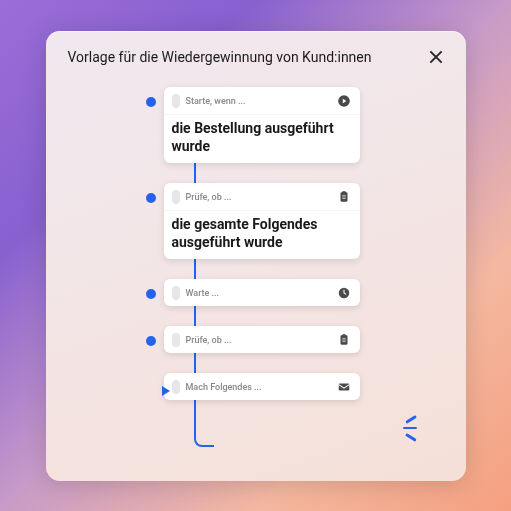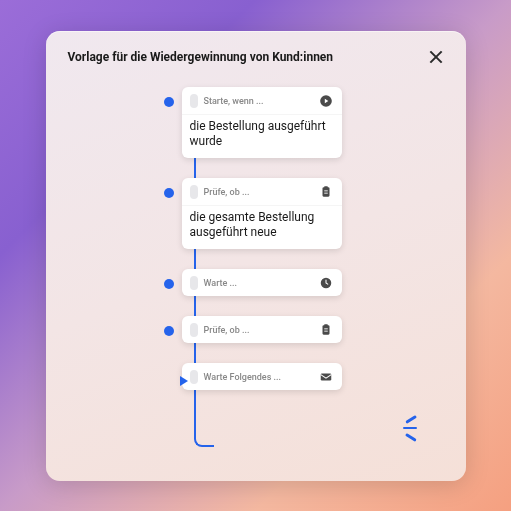--- a/index.html
+++ b/index.html
@@ -14,21 +14,21 @@
     background: linear-gradient(160deg, #f0e8ef 0%, #f3e5e5 50%, #f5e0d8 100%);
     border-radius: 14px;
     box-shadow: 0 4px 24px rgba(0,0,0,0.15), inset 0 1px 0 rgba(255,255,255,0.5);
     overflow: hidden;
     position: relative;
   }
   .header {
     display: flex; align-items: center; justify-content: space-between;
     padding: 18px 22px;
   }
-  .title { font-size: 12px; font-weight: 700; color: #1a1a1a; }
+  .title { font-size: 14px; font-weight: 400; color: #1a1a1a; }
   .close { width: 16px; height: 16px; cursor: pointer; position: relative; }
   .close::before, .close::after {
     content:""; position:absolute; left:7px; top:0; width:2px; height:16px;
     background:#2a2a2a;
   }
   .close::before { transform: rotate(45deg); }
   .close::after { transform: rotate(-45deg); }
 
   .flow {
     position: relative;
@@ -61,21 +61,21 @@
   .dot {
     position: absolute;
     left: -18px;
     top: 10px;
     width: 10px; height: 10px;
     background: #2563eb;
     border-radius: 50%;
     z-index: 2;
   }
   .card {
-    width: 160px;
+    width: 196px;
     background: #fff;
     border-radius: 6px;
     box-shadow: 0 2px 6px rgba(0,0,0,0.12);
     overflow: hidden;
     position: relative;
     z-index: 3;
   }
   .card-head {
     display: flex; align-items: center; justify-content: space-between;
     padding: 6px 8px 5px 8px;
@@ -88,22 +88,22 @@
   }
   .card-label { font-size: 9px; color: #888; font-weight: 500; }
   .card-icon {
     width: 16px; height: 16px;
     display: flex; align-items: center; justify-content: center;
     color: #555;
   }
   .card-icon svg { width: 14px; height: 14px; }
   .card-body {
     padding: 4px 8px 8px 8px;
-    font-size: 12px;
-    font-weight: 400;
+    font-size: 14px;
+    font-weight: 700;
     color: #1a1a1a;
     line-height: 1.3;
     border-top: 1px solid rgba(0,0,0,0.04);
   }
 
   .final-node { margin-bottom: 0; }
   .final-node .arrow-dot {
     position: absolute;
     left: -2px;
     top: 13px;
@@ -176,21 +176,21 @@
               <div class="card-label">Prüfe, ob ...</div>
             </div>
             <div class="card-icon">
               <svg viewBox="0 0 24 24" fill="#4a4a4a">
                   <rect x="6" y="4" width="12" height="16" rx="2"></rect>
                   <rect x="9" y="2" width="6" height="4" rx="1" fill="#4a4a4a"></rect>
                   <path d="M9 10h6M9 14h6" stroke="#fff" stroke-width="1.5"></path>
                 </svg>
             </div>
           </div>
-          <div class="card-body">die gesamte Bestellung ausgeführt neue</div>
+          <div class="card-body">die gesamte Folgendes ausgeführt wurde</div>
         </div>
       </div>
 
       <div class="node">
         <div class="dot"></div>
         <div class="card">
           <div class="card-head">
             <div class="card-head-left">
               <div class="pill"></div>
               <div class="card-label">Warte ...</div>
@@ -223,21 +223,21 @@
           </div>
         </div>
       </div>
 
       <div class="node final-node">
         <div class="arrow-dot"></div>
         <div class="card">
           <div class="card-head">
             <div class="card-head-left">
               <div class="pill"></div>
-              <div class="card-label">Warte Folgendes ...</div>
+              <div class="card-label">Mach Folgendes ...</div>
             </div>
             <div class="card-icon">
               <svg viewBox="0 0 24 24">
                   <rect x="3" y="6" width="18" height="12" rx="2" fill="#4a4a4a"></rect>
                   <path d="M3 8l9 6 9-6" stroke="#fff" stroke-width="1.8" fill="none"></path>
                 </svg>
             </div>
           </div>
         </div>
       </div>

